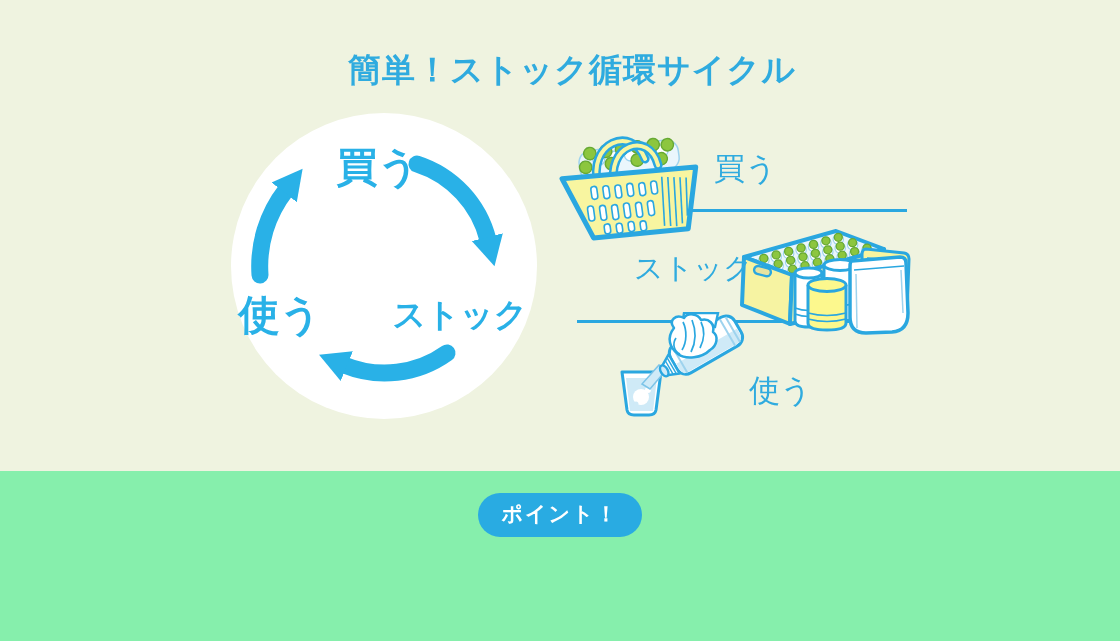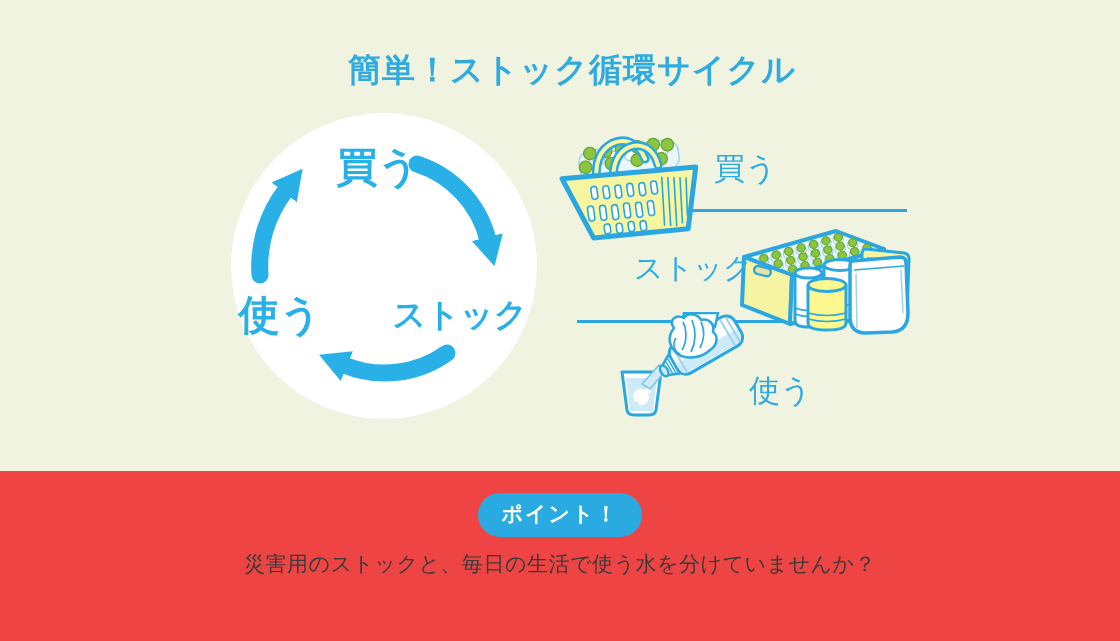--- a/index.html
+++ b/index.html
@@ -24,21 +24,21 @@
   
   .illus{position:absolute;z-index:2;}
   .basket{left:558px;top:115px;}
   .stockbox{left:736px;top:227px;}
   .pour{left:588px;top:312px;}
   .flow-label{position:absolute;z-index:3;color:#2fabdf;white-space:nowrap;}
   .fl-buy{left:714px;top:148px;font-size:31px;}
   .fl-stock{left:634px;top:249px;font-size:29px;}
   .fl-use{left:749px;top:370px;font-size:31px;}
   
-  .bottom{position:absolute;left:0;top:471px;width:1120px;height:170px;background:#ef4444;text-align:center;}
+  .bottom{position:absolute;left:0;top:471px;width:1120px;height:170px;background:#86efac;text-align:center;}
   .badge{display:inline-block;margin-top:22px;background:#29abe2;color:#fff;border-radius:22px;
          padding:7px 24px 9px;font-size:21px;font-weight:600;letter-spacing:2px;}
   .pt{margin:0;font-size:21px;line-height:33px;letter-spacing:.5px;color:#3a3a3a;}
   .pt1{margin-top:11px;}
 </style>
 </head>
 <body>
 
 <div class="page">
 
@@ -222,16 +222,15 @@
       <path d="M88,26 C84,32 86,39 92,42" fill="none" stroke="#2aa7e0" stroke-width="1.7"></path>
     </svg>
 
     <span class="flow-label fl-buy">買う</span>
     <span class="flow-label fl-stock">ストック</span>
     <span class="flow-label fl-use">使う</span>
   </div>
 
   <div class="bottom">
     <div class="badge">ポイント！</div>
-    <p class="pt pt1">災害用のストックと、毎日の生活で使う水を分けていませんか？</p>
   </div>
 
 </div>
 
 </body></html>

